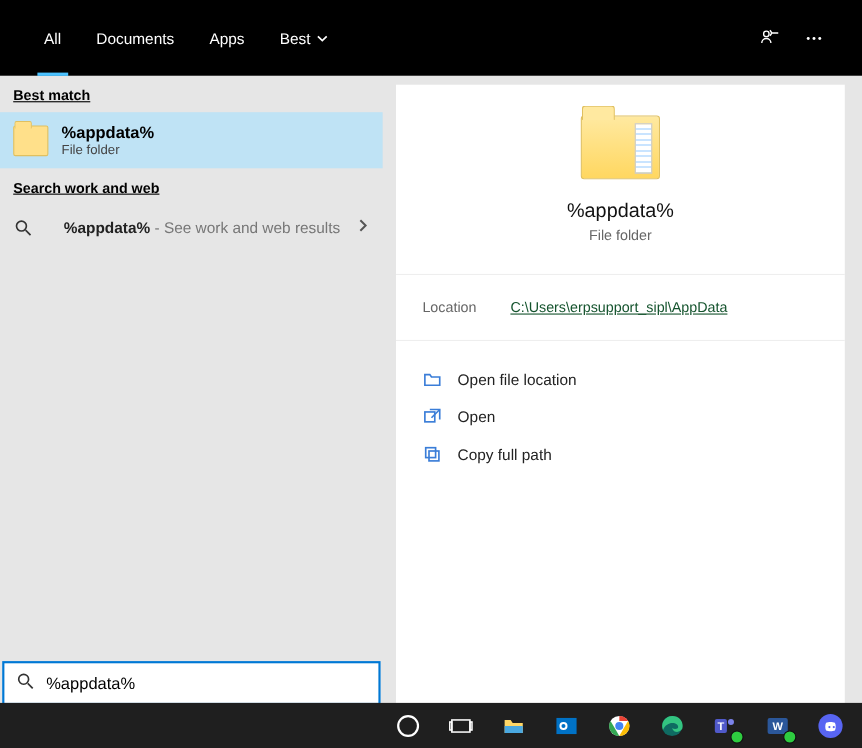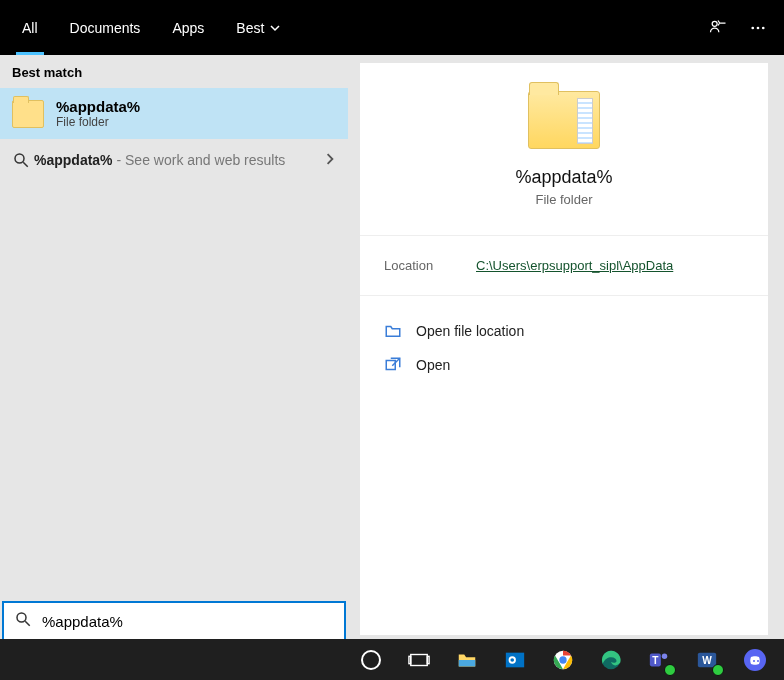--- a/index.html
+++ b/index.html
@@ -1,21 +1,21 @@
 <!DOCTYPE html>
 <html><head>
 <meta charset="utf-8">
 <style>
   * { box-sizing: border-box; margin: 0; padding: 0; font-family: "Segoe UI", Arial, sans-serif; }
   html, body { width: 784px; height: 680px; overflow: hidden; background: #f0f0f0; }
 
   
   .topbar {
-    background: #000; color: #fff; height: 55px;
-    display: flex; align-items: center; padding: 0 6px;
+    background: #000; color: #fff; height: 69px;
+    display: flex; align-items: center; padding: 0 24px;
     justify-content: space-between;
   }
   .tabs { display: flex; height: 100%; align-items: center; }
   .tab {
     padding: 0 16px; height: 100%; display: flex; align-items: center;
     font-size: 14px; cursor: pointer; position: relative;
   }
   .tab.active::after {
     content: ""; position: absolute; bottom: 0; left: 10px; right: 10px;
     height: 3px; background: #4cc2ff;
@@ -28,20 +28,21 @@
   .main {
     display: flex; height: calc(100% - 51px - 41px); 
     background: #e6e6e6;
   }
   .left {
     width: 348px; background: #e6e6e6; border-right: 0;
   }
   .section-header {
     font-size: 13px; font-weight: 600; color: #000;
     padding: 10px 12px 8px 12px;
+    text-decoration: underline;
   }
   .result-row {
     display:flex; align-items:center; padding: 10px 12px; gap:12px;
     cursor:pointer;
   }
   .result-row.selected { background:#bfe3f5; }
   .folder-icon-small {
     width:32px; height:28px; background:#ffe08a; border-radius:2px;
     position:relative; border:1px solid #e0c060;
   }
@@ -50,21 +51,21 @@
     background:#ffe08a; border:1px solid #e0c060; border-bottom:none;
     border-radius:2px 2px 0 0;
   }
   .result-text .title { font-size:15px; font-weight:600; color:#000;}
   .result-text .sub { font-size:12px; color:#444;}
 
   .web-row {
     display:flex; align-items:center; padding:12px; gap:12px; cursor:pointer;
     justify-content:space-between;
   }
-  .web-row .wleft { display:flex; align-items:center; gap:4px;}
+  .web-row .wleft { display:flex; align-items:center; gap:28px;}
   .web-row .wtext { font-size:14px; color:#222;}
   .web-row .wtext .gray { color:#777;}
   .search-glyph { width:18px; height:18px; }
 
   
   .right {
     flex:1; background:#e6e6e6; padding:8px 8px 8px 0;
     display:flex; flex-direction:column;
   }
   .details-card {
@@ -87,21 +88,21 @@
   .folder-icon-large::after {
     content:""; position:absolute; right:6px; top:6px; width:14px; height:44px;
     background:repeating-linear-gradient(#fff,#fff 3px,#c9e4ff 3px,#c9e4ff 5px);
     border:1px solid #ccc;
   }
   .hero-title { font-size:18px; color:#111; font-weight:400;}
   .hero-sub { font-size:13px; color:#666; margin-top:4px;}
 
   .divider { height:1px; background:#eee; margin:8px 0;}
   .kv {
-    display:flex; padding:14px 24px; font-size:13px; gap:32px;
+    display:flex; padding:14px 24px; font-size:13px; gap:20px;
   }
   .kv .k { color:#666; width:60px;}
   .kv .v { color:#14532d; text-decoration:underline; cursor:pointer;}
   .actions { padding:10px 16px;}
   .action {
     display:flex; align-items:center; gap:14px; padding:8px 8px;
     font-size:14px; color:#222; cursor:pointer;
   }
   .action .aicon { width:18px; height:18px; color:#3a7dd8; }
 
@@ -179,20 +180,21 @@
     <div class="section-header">Best match</div>
 
     <div class="result-row selected">
       <div class="folder-icon-small"></div>
       <div class="result-text">
         <div class="title">%appdata%</div>
         <div class="sub">File folder</div>
       </div>
     </div>
 
+    <div class="section-header">Search work and web</div>
 
     <div class="web-row">
       <div class="wleft">
         <span class="search-glyph">
           <svg width="18" height="18" viewBox="0 0 24 24" fill="none" stroke="#333" stroke-width="2">
               <circle cx="10" cy="10" r="6"></circle>
               <line x1="15" y1="15" x2="21" y2="21"></line>
             </svg>
         </span>
         <span class="wtext">
@@ -232,20 +234,29 @@
         <div class="action">
           <span class="aicon">
             <svg width="18" height="18" viewBox="0 0 24 24" fill="none" stroke="#3a7dd8" stroke-width="2">
                 <rect x="3" y="6" width="12" height="12"></rect>
                 <path d="M9 3h12v12"></path>
                 <path d="M21 3L11 13"></path>
               </svg>
           </span>
           <span>Open</span>
         </div>
+        <div class="action">
+          <span class="aicon">
+            <svg width="18" height="18" viewBox="0 0 24 24" fill="none" stroke="#3a7dd8" stroke-width="2">
+                <rect x="8" y="8" width="12" height="12"></rect>
+                <rect x="4" y="4" width="12" height="12"></rect>
+              </svg>
+          </span>
+          <span>Copy full path</span>
+        </div>
       </div>
     </div>
   </div>
 </div>
 
 <div class="searchbar">
   <span>
     <svg width="18" height="18" viewBox="0 0 24 24" fill="none" stroke="#333" stroke-width="2">
         <circle cx="10" cy="10" r="6"></circle>
         <line x1="15" y1="15" x2="21" y2="21"></line>

